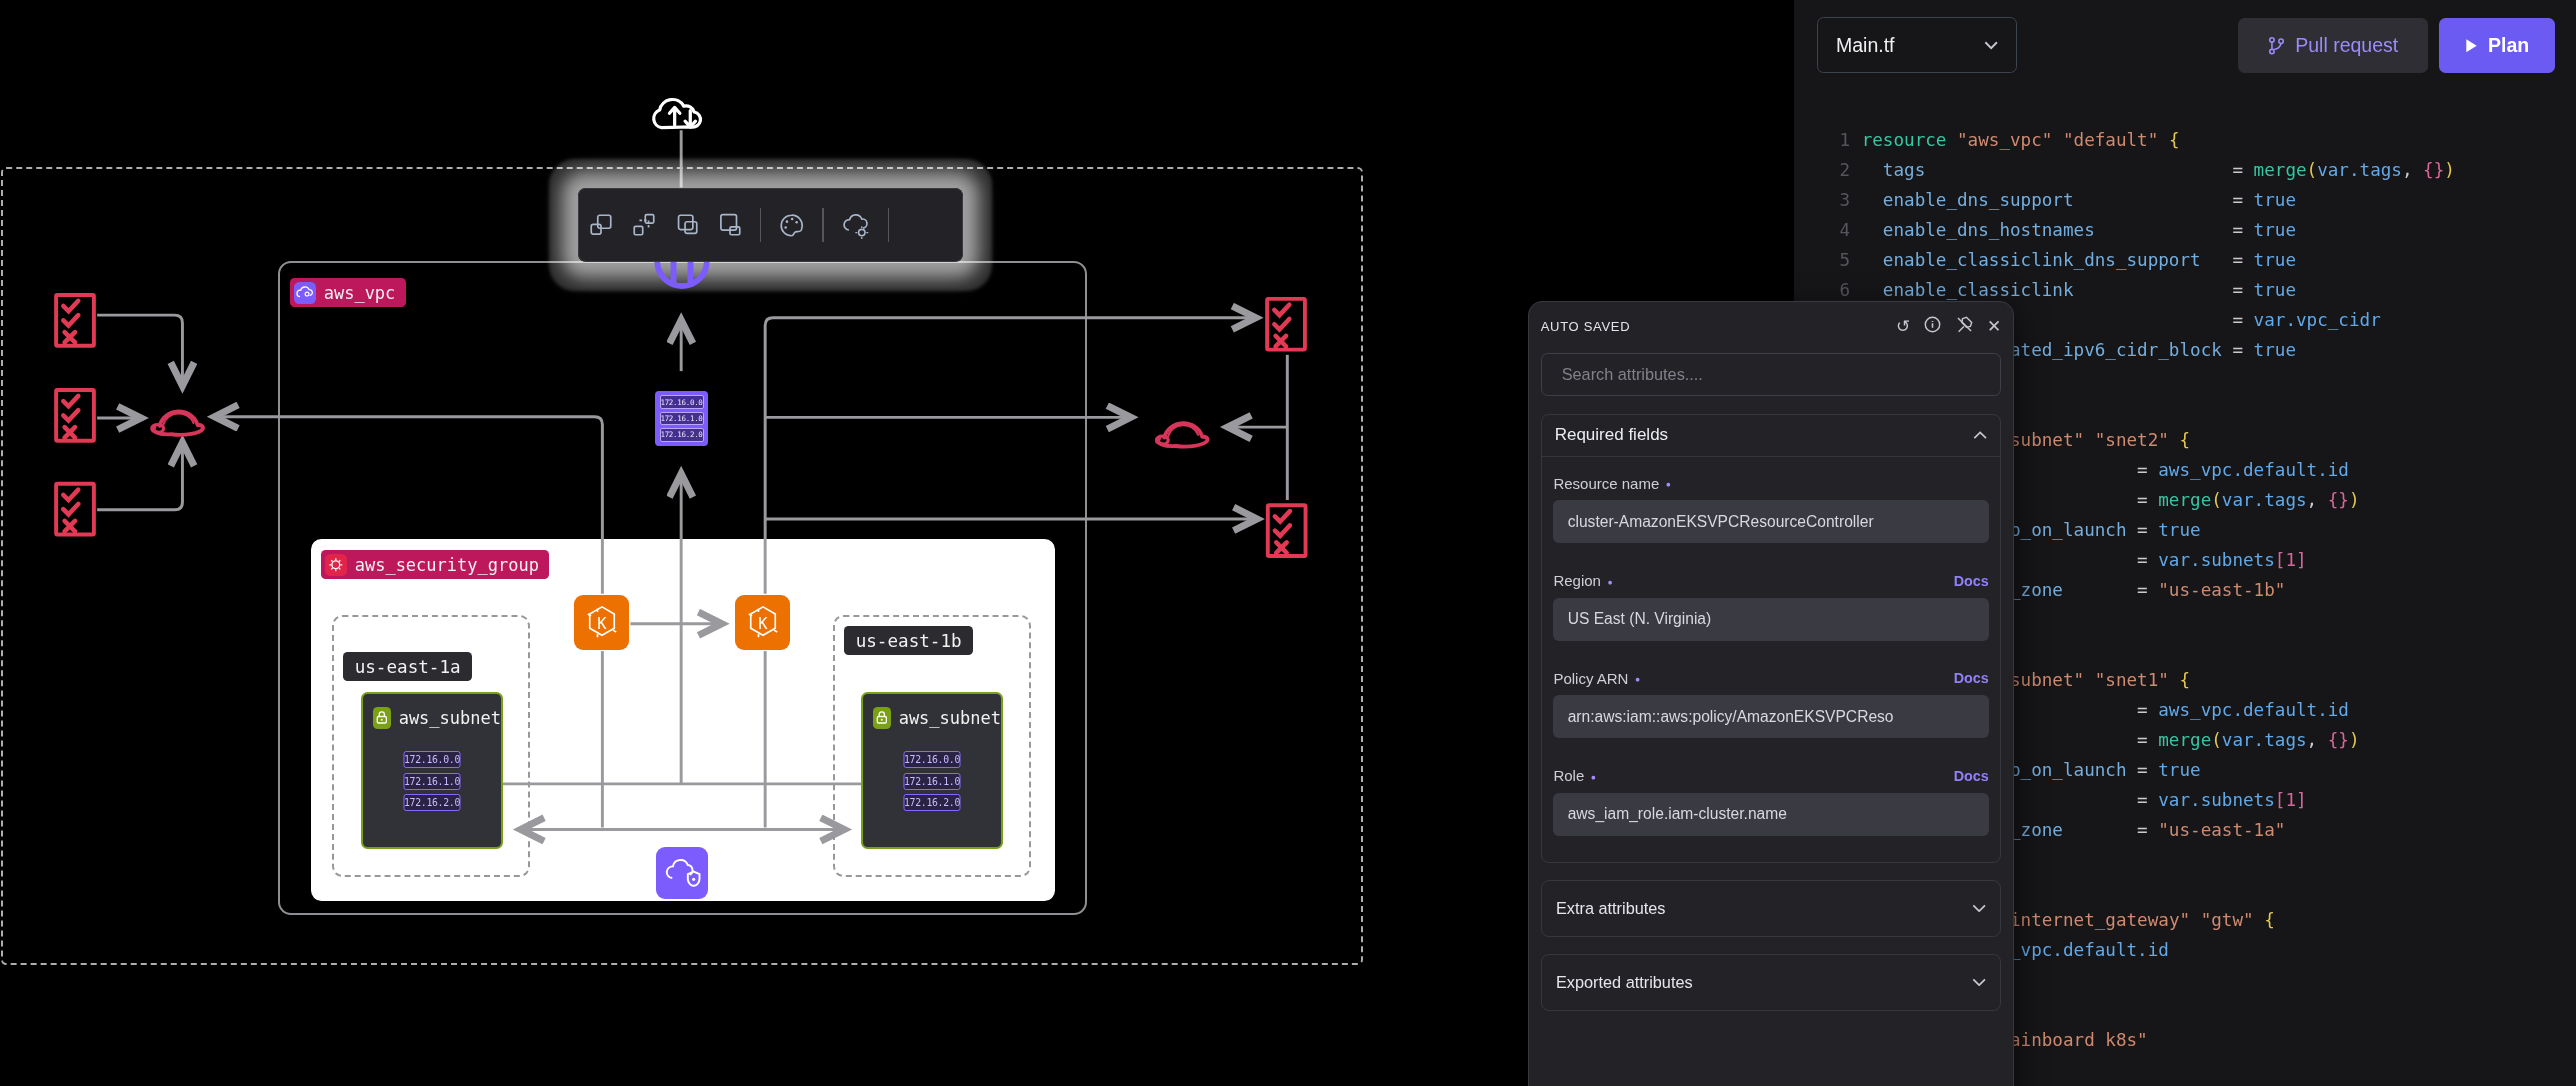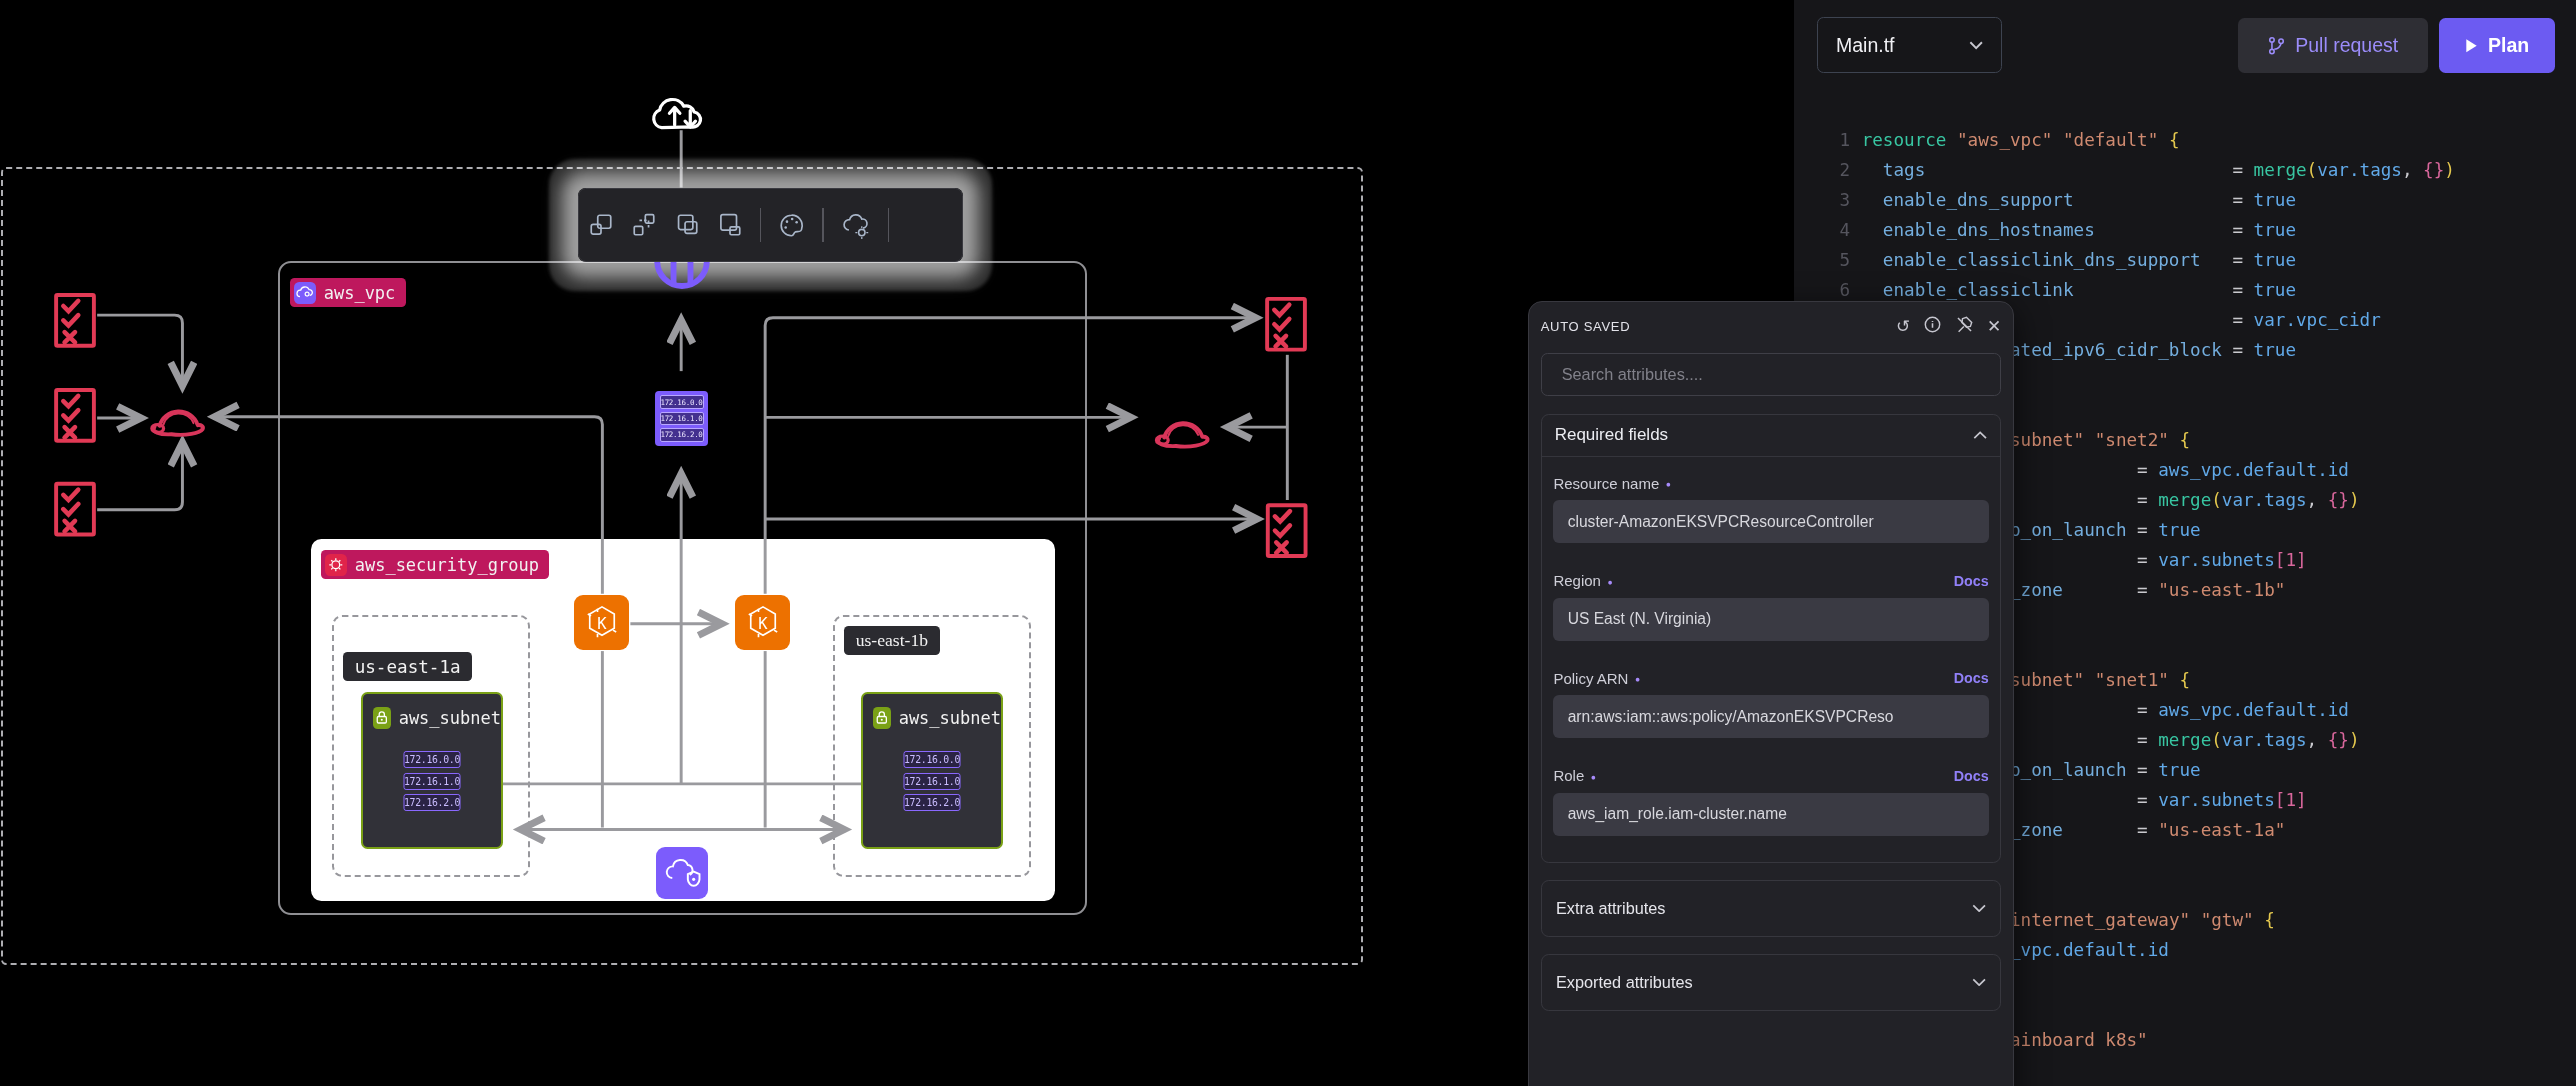--- a/index.html
+++ b/index.html
@@ -4,21 +4,21 @@
 <style>
   * { margin:0; padding:0; box-sizing:border-box; }
   html,body { width:2576px; height:1086px; background:#000; overflow:hidden;
               font-family:"Liberation Sans", sans-serif; }
   .abs { position:absolute; }
   #stage { position:relative; width:2576px; height:1086px; }
 
   
   #code-pane { left:1794px; top:0; width:782px; height:1086px; background:#161619; z-index:1; }
   #code-header { position:absolute; left:0; top:0; width:100%; height:91px; }
-  #file-select { position:absolute; left:23px; top:17px; width:185px; height:56px;
+  #file-select { position:absolute; left:23px; top:17px; width:200px; height:56px;
     border:1.3px solid #3d4350; border-radius:6.5px; display:flex; align-items:center;
     padding:0 18px; color:#f0f0f4; font-size:19.5px; cursor:pointer; }
   #file-select .chev { margin-left:auto; }
   .btn { position:absolute; top:18px; height:55px; border-radius:6.5px; display:flex;
     align-items:center; justify-content:center; font-size:19.5px; cursor:pointer; }
   #pr-btn { left:444px; width:190px; background:#2e2e34; color:#9b8cfa; gap:10.4px; }
   #plan-btn { left:645px; width:116px; background:#6c5bf2; color:#fff; gap:10.4px; font-weight:bold; }
   #code-body { position:absolute; left:29px; top:125px; font-family:"DejaVu Sans Mono", monospace;
     font-size:17.6px; line-height:30px; white-space:pre; }
   .cl { height:30px; }
@@ -42,21 +42,21 @@
   .purple-bg { background:#7c5cfc; } .red-bg { background:#e0244a; } .green-bg { background:#7aa116; }
 
   #white-box { left:311px; top:539px; width:744px; height:362px; background:#ffffff;
     border-radius:10.4px; z-index:2; }
   .az-box { position:absolute; width:198px; height:262px; border:2px dashed #97979c;
     border-radius:10.4px; z-index:3; }
   #az1 { left:332px; top:615px; } #az2 { left:833px; top:615px; }
   .az-label { position:absolute; height:29px; background:#2b2b30; border-radius:4.6px; z-index:5;
     display:flex; align-items:center; padding:0 11.7px; font-family:"DejaVu Sans Mono",monospace;
     font-size:17.6px; color:#f2f2f2; }
-  #az1-label { left:343px; top:652px; } #az2-label { left:844px; top:626px;font-family:Liberation Serif, serif; }
+  #az1-label { left:343px; top:652px; } #az2-label { left:844px; top:626px; }
 
   .subnet-card { position:absolute; width:142px; height:157px; background:#313138;
     border:2px solid #7aa116; border-radius:6.5px; z-index:4; padding:13px 0 0 10.4px; }
   #subnet1 { left:361px; top:692px; } #subnet2 { left:861px; top:692px; }
   .subnet-title { display:flex; align-items:center; gap:8px;
     font-family:"DejaVu Sans Mono",monospace; font-size:17px; color:#f2f2f2; }
   .subnet-title .bicon{ width:22px;height:22px;border-radius:4.6px;display:flex;align-items:center;justify-content:center;}
   .chips { position:absolute; left:50%; transform:translateX(-50%); top:57px; display:flex;
     flex-direction:column; gap:4.6px; }
   .chip { width:57px; height:17px; border:1.3px solid #8a68ff; border-radius:2.6px;

